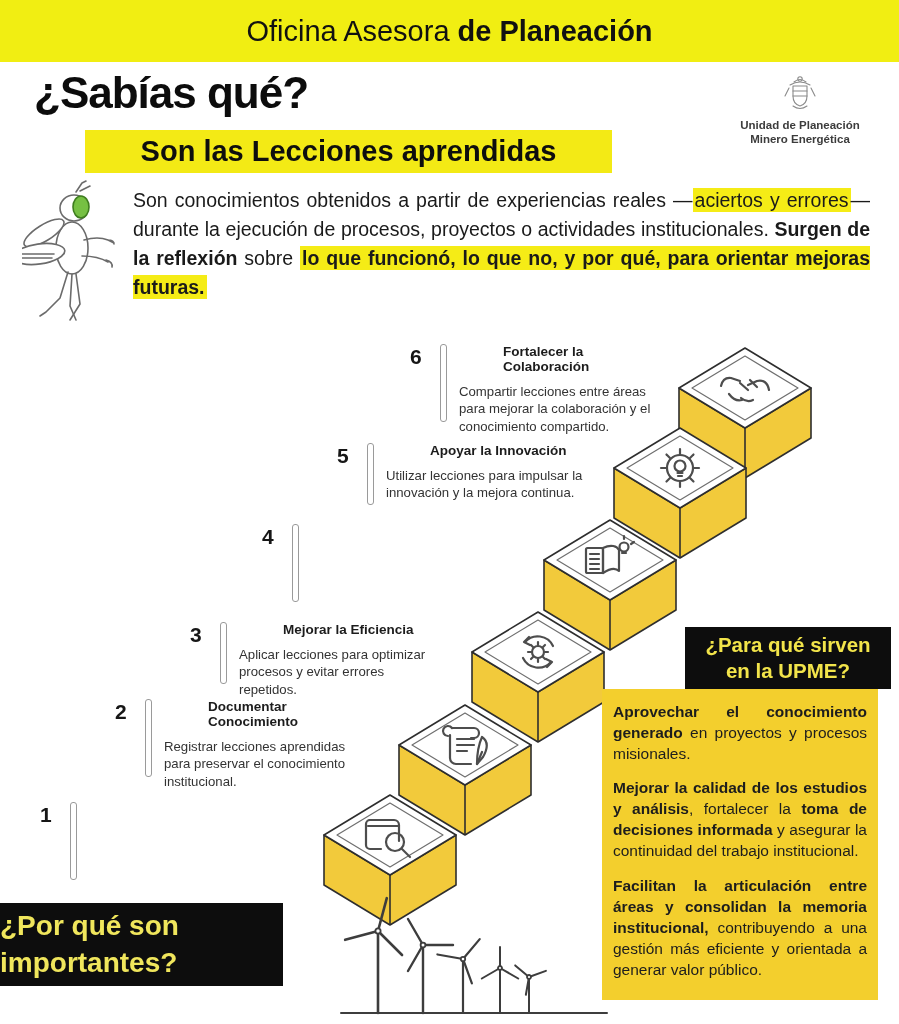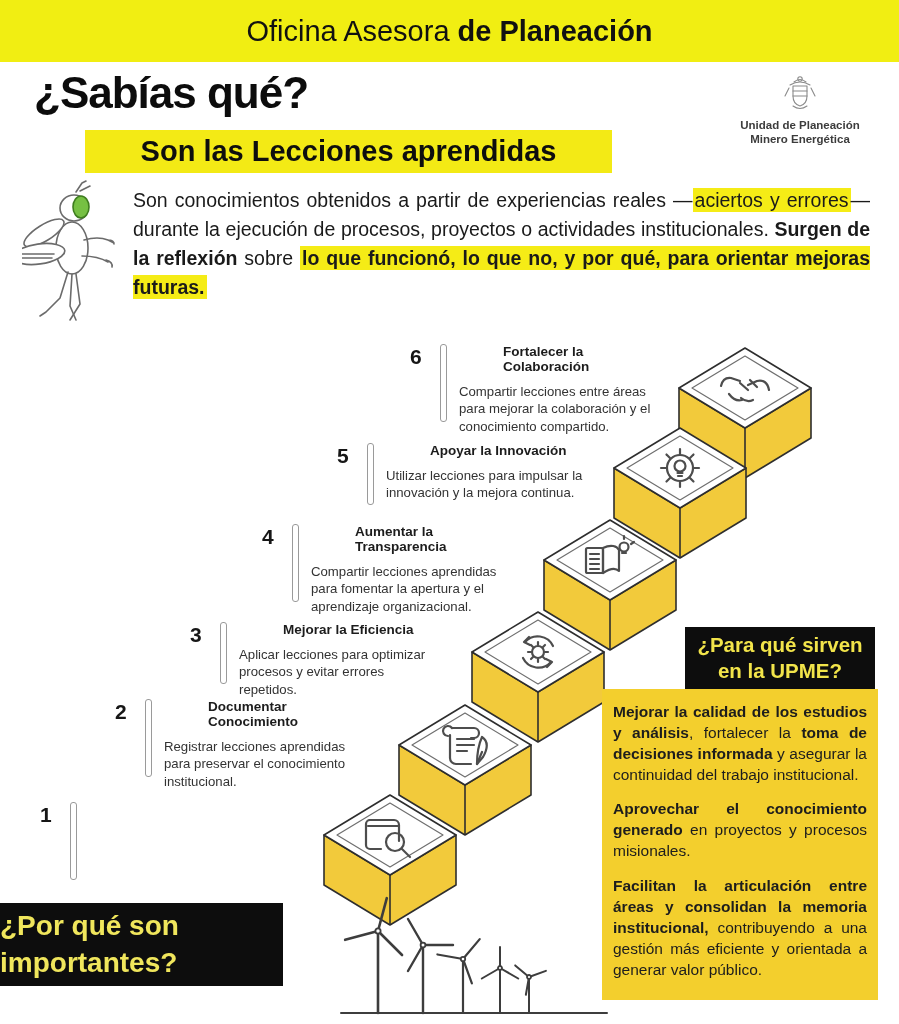--- a/index.html
+++ b/index.html
@@ -35,21 +35,21 @@
   
   .step{position:absolute;display:flex;width:255px;align-items:stretch;}
   .step-num{font-size:21px;font-weight:800;color:#161616;width:22px;margin-top:1px;}
   .step-bar{width:5px;height:76px;border:1.5px solid #9a9a9a;border-radius:3px;
             background:#fff;margin:0 12px 0 8px;flex:none;}
   .step-text{width:200px;}
   .step-title{font-size:13.5px;font-weight:800;color:#1c1c1c;margin-bottom:9px;padding-left:44px;}
   .step-desc{font-size:13.2px;line-height:1.32;color:#333;}
 
   
-  .purpose-header{position:absolute;left:685px;top:627px;width:190px;height:62px;background:#0d0d0d;
+  .purpose-header{position:absolute;left:685px;top:627px;width:206px;height:62px;background:#0d0d0d;
                   display:flex;flex-direction:column;align-items:center;justify-content:center;
                   color:#f2e44a;font-size:20.5px;font-weight:700;line-height:1.28;}
   .purpose-box{position:absolute;left:602px;top:689px;width:254px;height:289px;background:#f3cf2d;
                padding:12px 11px 10px 11px;font-size:15.5px;line-height:1.36;text-align:justify;color:#1d1d1d;}
   .purpose-box p{margin:0 0 13px 0;}
   .purpose-box p:last-child{margin-bottom:0;}
   .purpose-box b{font-weight:800;}
 
   
   .importance-box{position:absolute;left:0;top:903px;width:283px;height:83px;background:#0d0d0d;
@@ -232,24 +232,20 @@
     <div class="step-num">5</div>
     <div class="step-bar" style="height:60px;"></div>
     <div class="step-text">
       <div class="step-title">Apoyar la Innovación</div>
       <div class="step-desc">Utilizar lecciones para impulsar la innovación y la mejora continua.</div>
     </div>
   </div>
   <div class="step" style="left:262px;top:524px;">
     <div class="step-num">4</div>
     <div class="step-bar"></div>
-    <div class="step-text">
-      <div class="step-title">Aumentar la Transparencia</div>
-      <div class="step-desc">Compartir lecciones aprendidas para fomentar la apertura y el aprendizaje organizacional.</div>
-    </div>
   </div>
   <div class="step" style="left:190px;top:622px;">
     <div class="step-num">3</div>
     <div class="step-bar" style="height:60px;"></div>
     <div class="step-text">
       <div class="step-title">Mejorar la Eficiencia</div>
       <div class="step-desc">Aplicar lecciones para optimizar procesos y evitar errores repetidos.</div>
     </div>
   </div>
   <div class="step" style="left:115px;top:699px;">
@@ -263,22 +259,22 @@
   <div class="step" style="left:40px;top:802px;">
     <div class="step-num">1</div>
     <div class="step-bar"></div>
   </div>
 
   <div class="purpose-header">
     <div>¿Para qué sirven</div>
     <div>en la UPME?</div>
   </div>
   <div class="purpose-box">
+    <p><b>Aprovechar el conocimiento generado</b><span> en proyectos y procesos misionales.</span></p>
     <p><b>Mejorar la calidad de los estudios y análisis</b><span>, fortalecer la </span><b>toma de decisiones informada</b><span> y asegurar la continuidad del trabajo institucional.</span></p>
-    <p><b>Aprovechar el conocimiento generado</b><span> en proyectos y procesos misionales.</span></p>
     <p><b>Facilitan la articulación entre áreas y consolidan la memoria institucional,</b><span> contribuyendo a una gestión más eficiente y orientada a generar valor público.</span></p>
   </div>
 
   <div class="importance-box">
     <div>¿Por qué son</div>
     <div>importantes?</div>
   </div>
 
   <svg class="turbines" width="300" height="128" viewBox="0 0 300 128" fill="none" stroke="#3d3d3d" stroke-width="1.8" stroke-linecap="round">
     <path d="M 26,120 H 292" stroke-width="2"></path>

